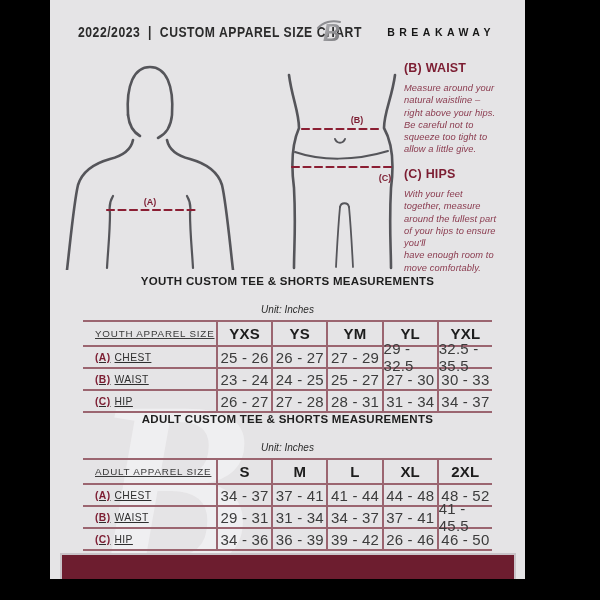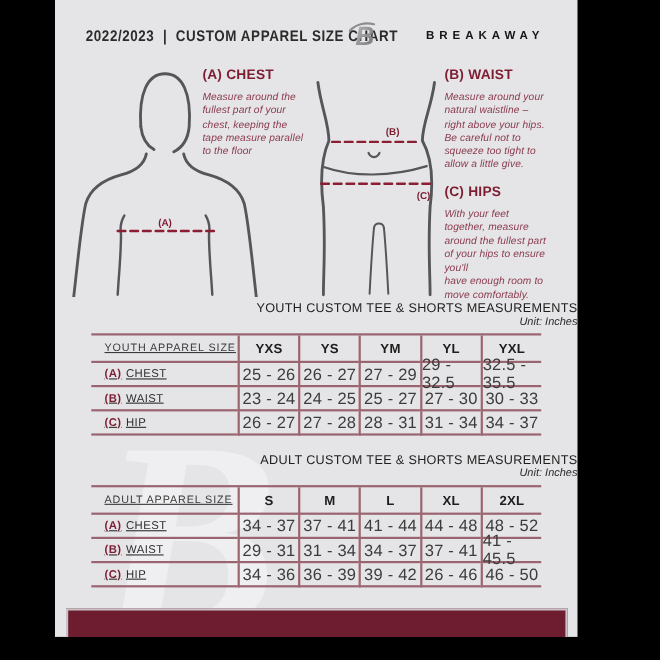--- a/index.html
+++ b/index.html
@@ -38,32 +38,32 @@
   .inst-c{left:354px;top:112px;}
   .inst-title{font-size:12.5px;font-weight:bold;color:var(--maroon);letter-spacing:0.2px;}
   .inst-body{
     margin-top:7px;font-size:9.3px;font-style:italic;color:var(--maroon-soft);
     line-height:1.32;white-space:pre-line;letter-spacing:0.1px;
   }
   
   .size-section{position:absolute;left:0;width:475px;z-index:1;}
   .youth{top:275px;}
   .adult{top:413px;}
-  .tbl-title{font-size:11.5px;font-weight:normal;color:#1e1e1e;text-align:right;letter-spacing:0.3px;}
-  .tbl-unit{font-size:10px;font-style:italic;color:#2a2a2a;text-align:right;margin-top:0;}
+  .tbl-title{font-size:11.5px;font-weight:bold;color:#1e1e1e;text-align:center;letter-spacing:0.3px;}
+  .tbl-unit{font-size:10px;font-style:italic;color:#2a2a2a;text-align:center;margin-top:17px;}
   .tbl{
     display:grid;grid-template-columns:133px repeat(5,1fr);
     margin:5px 33px 0 33px;border-top:2px solid var(--line);
   }
   .cell{
     border-bottom:2px solid var(--line);
     display:flex;align-items:center;justify-content:center;
     height:22px;font-size:15px;color:#3c3c3c;letter-spacing:0.2px;
   }
-  .cell.head{height:25px;font-weight:bold;font-size:12px;color:#1d1d1d;}
+  .cell.head{height:25px;font-weight:bold;font-size:15px;color:#1d1d1d;}
   .cell.head.label-col{font-weight:normal;font-size:9.8px;letter-spacing:0.8px;color:#3a3a3a;}
   .label-col{justify-content:flex-start;padding-left:12px;text-decoration:underline;}
   .vline{border-left:2px solid var(--line);}
   .rowlabel{font-size:10.3px;color:#2e2e2e;letter-spacing:0.4px;}
   .rowlabel .prefix{color:var(--maroon);font-weight:bold;margin-right:4px;}
   
   .watermark{
     position:absolute;left:40px;top:365px;z-index:0;
     font-family:"Liberation Serif",serif;font-weight:bold;font-style:italic;
     font-size:245px;line-height:1;color:rgba(248,247,250,0.55);
@@ -127,28 +127,20 @@
       <path d="M57,147 C55,168 54,188 53,207" stroke-width="1.8"></path>
       <path d="M66,147 C68,168 69,188 70,207" stroke-width="1.8"></path>
 
       <line x1="19" y1="69" x2="99" y2="69" stroke="#8b1e33" stroke-width="2.2" stroke-dasharray="7 4.5"></line>
       <text x="74" y="63" text-anchor="middle" font-size="9" font-weight="bold" fill="#7c1d32" stroke="none">(B)</text>
 
       <line x1="9" y1="107" x2="110" y2="107" stroke="#8b1e33" stroke-width="2.2" stroke-dasharray="7 4.5"></line>
       <text x="102" y="121" text-anchor="middle" font-size="9" font-weight="bold" fill="#7c1d32" stroke="none">(C)</text>
     </svg>
 
-    <div class="inst inst-a">
-      <div class="inst-title">(A) CHEST</div>
-      <div class="inst-body">Measure around the
-fullest part of your
-chest, keeping the
-tape measure parallel
-to the floor</div>
-    </div>
     <div class="inst inst-b">
       <div class="inst-title">(B) WAIST</div>
       <div class="inst-body">Measure around your
 natural waistline –
 right above your hips.
 Be careful not to
 squeeze too tight to
 allow a little give.</div>
     </div>
     <div class="inst inst-c">

